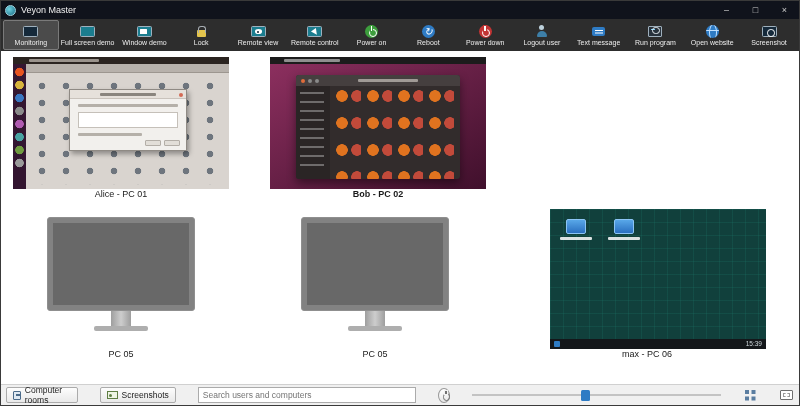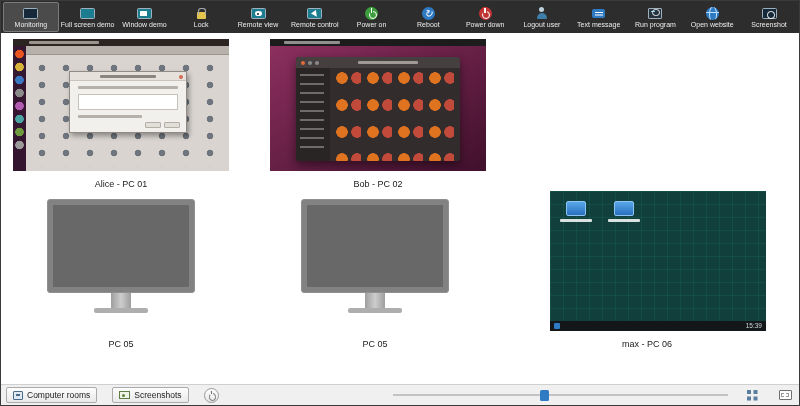--- a/index.html
+++ b/index.html
@@ -52,25 +52,25 @@
   .term::before { content:""; position:absolute; left:2px; top:2px; width:4px; height:1.2px; background:#7fd4ff; }
   .term::after { content:""; position:absolute; right:1.5px; bottom:1.5px; width:5.5px; height:5.5px; border:1.4px solid #e8eef2; border-radius:50%; }
 
   .globe { width:13px; height:13px; border-radius:50%; background:#2e7bc4; position:relative; overflow:hidden; }
   .globe::before { content:""; position:absolute; left:-1px; right:-1px; top:5.6px; height:1.2px; background:#bfe0ff; }
   .globe::after { content:""; position:absolute; left:3.5px; top:-1px; width:6px; height:15px; border:1.2px solid #bfe0ff; border-radius:50%; }
 
   
   .main { flex:1 1 auto; position:relative; background:#ffffff; }
   .cell { position:absolute; width:216px; text-align:center; }
-  .c0 { left:12px;  top:6px; }  .c1 { left:269px; top:6px; }  .c2 { left:527px; top:6px; }
+  .c0 { left:12px;  top:6px; }  .c1 { left:269px; top:6px;font-weight:bold; }  .c2 { left:527px; top:6px; }
   .c3 { left:12px;  top:158px; } .c4 { left:266px; top:158px; } .c5 { left:527px; top:158px;padding-left:22px; }
   .thumb { width:216px; height:132px; position:relative; overflow:hidden; cursor:pointer; }
   .r2 .thumb { height:140px; }
-  .caption { margin-top:8px; font-size:9px; color:#1a1a1a; }
+  .caption { margin-top:0; font-size:9px; color:#1a1a1a; }
 
   
   .ubuntu1 { background:linear-gradient(140deg,#9b6b8e,#52284e); }
   .u1-top { position:absolute; top:0; left:0; right:0; height:7px; background:#2b2420; }
   .u1-top::after { content:""; position:absolute; left:16px; top:2.2px; width:70px; height:2.4px; background:#9a938c; border-radius:1px; }
   .u1-dock { position:absolute; top:7px; left:0; bottom:0; width:13px; background:rgba(44,16,42,.92);
     background-image:
       radial-gradient(circle at 6.5px 8px,  #e95420 4px, transparent 4.6px),
       radial-gradient(circle at 6.5px 21px, #d8b33c 4px, transparent 4.6px),
       radial-gradient(circle at 6.5px 34px, #3a77c2 4px, transparent 4.6px),
@@ -155,21 +155,21 @@
   .p6-clock { margin-left:auto; color:#cfd8dc; font-size:6.5px; line-height:10px; }
 
   
   .thumb.offline { background:transparent; display:flex; flex-direction:column; align-items:center; justify-content:flex-start; padding-top:8px; overflow:visible; }
   .offmon { width:148px; height:94px; background:#828282; border:1px solid #8f8f8f; border-radius:3px; padding:5px; }
   .offscreen { width:100%; height:100%; background:#686868; }
   .offstand { width:20px; height:15px; background:linear-gradient(90deg,#9e9e9e,#cdcdcd,#9e9e9e); }
   .offbase { width:54px; height:5px; background:#aeaeae; border-radius:2px; }
 
   
-  .statusbar { height:21px; flex:0 0 auto; background:#f0f0f0; border-top:1px solid #d0d0d0; display:flex; align-items:center; padding:0 5px; gap:15px; }
+  .statusbar { height:21px; flex:0 0 auto; background:#f0f0f0; border-top:1px solid #d0d0d0; display:flex; align-items:center; padding:0 5px; gap:22px; }
   .sbtn { height:16px; display:flex; align-items:center; gap:4px; font-size:8.5px; color:#222; padding:0 6px; background:linear-gradient(#fdfdfd,#e9e9e9); border:1px solid #ababab; border-radius:2px; cursor:pointer; }
   .ic-room { width:10px; height:9px; border:1.2px solid #4a6a8a; border-radius:1px; background:#dfe9f2; position:relative; }
   .ic-room::after { content:""; position:absolute; left:2px; top:2px; width:3.5px; height:2.8px; background:#4a6a8a; }
   .ic-shot { width:11px; height:8px; border:1.2px solid #5f7e44; background:#eef5e5; position:relative; }
   .ic-shot::after { content:""; position:absolute; left:1.5px; top:1.5px; width:3px; height:3px; border-radius:50%; background:#5f7e44; }
   .search-input { flex:0 0 218px; height:16px; border:1px solid #ababab; background:#fff; font-size:8.5px; padding:0 4px; color:#333; font-family:"Liberation Sans", sans-serif; }
   .ic-pwfilter { width:15px; height:15px; border-radius:50%; border:1px solid #9a9a9a; background:linear-gradient(#ffffff,#e7e7e7); position:relative; cursor:pointer; }
   .ic-pwfilter::before { content:""; position:absolute; left:4px; top:4.6px; width:5.5px; height:5.5px; border:1.3px solid #707070; border-radius:50%; }
   .ic-pwfilter::after { content:""; position:absolute; left:6.3px; top:2.2px; width:1.4px; height:3.8px; background:#707070; box-shadow:0 0 0 1px #f3f3f3; }
   .slider { margin-left:auto; width:335px; height:16px; position:relative; cursor:pointer; }
@@ -179,20 +179,29 @@
   .ic-grid { width:11px; height:11px; position:relative; }
   .ic-grid::before { content:""; position:absolute; left:0; top:0; width:4.5px; height:4.5px; background:#5a7da0; box-shadow:6.5px 0 0 #5a7da0, 0 6.5px 0 #5a7da0, 6.5px 6.5px 0 #5a7da0; }
   .ic-fit { width:13px; height:10px; border:1.2px solid #6f6f6f; border-radius:1px; background:#fff; position:relative; }
   .ic-fit::after { content:""; position:absolute; left:1.8px; top:1.8px; right:1.8px; bottom:1.8px; border:1px dashed #9a9a9a; }
 </style>
 </head>
 <body>
 
 <div class="app">
 
+  <div class="titlebar">
+    <span class="app-logo"></span>
+    <span class="title-text">Veyon Master</span>
+    <div class="win-controls">
+      <span class="wc">–</span>
+      <span class="wc">□</span>
+      <span class="wc">×</span>
+    </div>
+  </div>
 
   <div class="toolbar">
     <div class="tbtn active">
       <span class="ti">
           <i class="mon"></i>
         </span>
       <span>Monitoring</span>
     </div>
     <div class="tbtn">
       <span class="ti">
@@ -357,20 +366,21 @@
 
   <div class="statusbar">
     <div class="sbtn">
       <i class="ic-room"></i>
       <span>Computer rooms</span>
     </div>
     <div class="sbtn">
       <i class="ic-shot"></i>
       <span>Screenshots</span>
     </div>
+    <input class="search-input" type="text" placeholder="Search users and computers" style="">
     <span class="ic-pwfilter"></span>
     <div class="slider">
       <div class="groove"></div>
       <div class="handle"></div>
     </div>
     <div class="sic">
       <i class="ic-grid"></i>
     </div>
     <div class="sic">
       <i class="ic-fit"></i>

